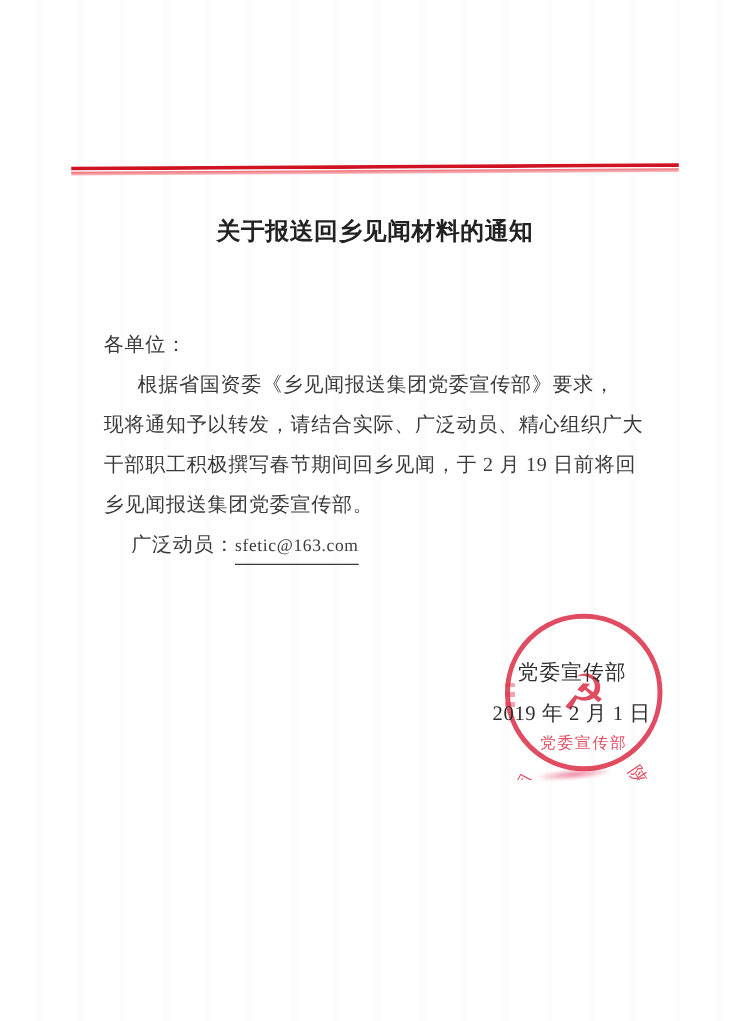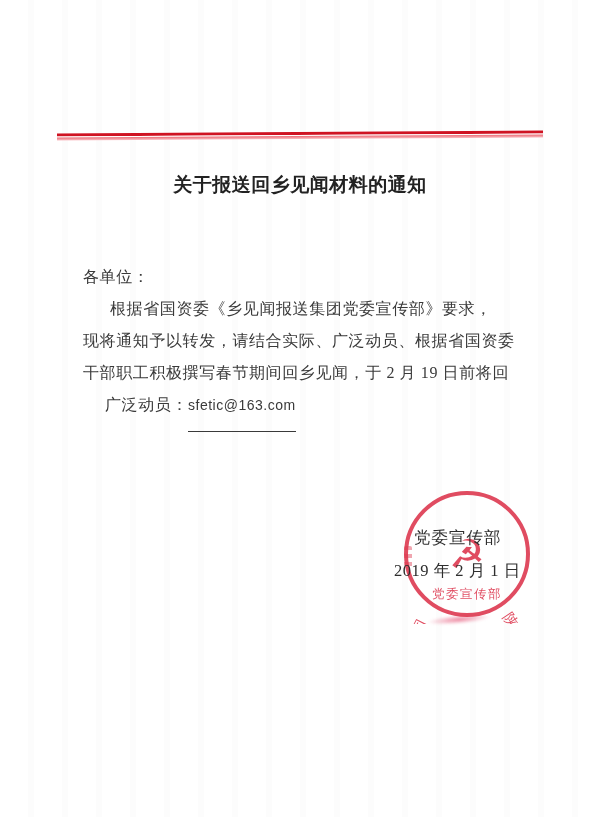--- a/index.html
+++ b/index.html
@@ -36,23 +36,23 @@
 
   .body-block {
     position:absolute; left:83px; top:233px; width:440px;
     font-size:16px; line-height:32px; letter-spacing:0.6px;
     color:#3a3a3a; white-space:nowrap;margin-top:28px;
   }
   .body-line { }
   .indent-2 { padding-left:27px; }
   .indent-email { padding-left:22px; }
   .email {
-    font-family:Liberation Sans, sans-serif;
+    font-family:Liberation Serif, serif;
     font-size:14px; letter-spacing:0.5px;
-    border-bottom:1.5px solid #3a3a3a; padding-bottom:18px;
+    border-bottom:1.5px solid #3a3a3a; padding-bottom:6px;
   }
 
   
   .seal {
     position:absolute; left:397px; top:484px; width:140px; height:140px;
     z-index:2; opacity:0.9;
   }
   .seal-code {
     position:absolute; left:404px; top:546px; width:8px; height:24px; z-index:2;
     background:repeating-linear-gradient(rgba(221,57,80,.45) 0 4px, transparent 4px 8px);
@@ -83,22 +83,23 @@
     <div class="l1"></div>
     <div class="l2"></div>
     <div class="l3"></div>
   </div>
 
   <div class="doc-title">关于报送回乡见闻材料的通知</div>
 
   <div class="body-block">
     <div class="body-line">各单位：</div>
     <div class="body-line indent-2">根据省国资委《乡见闻报送集团党委宣传部》要求，</div>
-    <div class="body-line">现将通知予以转发，请结合实际、广泛动员、根据省国资委</div>
+    <div class="body-line">现将通知予以转发，请结合实际、广泛动员、精心组织广大</div>
     <div class="body-line">干部职工积极撰写春节期间回乡见闻，于 2 月 19 日前将回</div>
+    <div class="body-line">乡见闻报送集团党委宣传部。</div>
     <div class="body-line indent-email">
       <span>广泛动员：</span><span class="email">sfetic@163.com</span>
     </div>
   </div>
 
   <svg class="seal" viewBox="0 0 140 140">
     <circle cx="70" cy="70" r="61" fill="none" stroke="#dd3950" stroke-width="4"></circle>
     <path id="sealTextPath" d="M 70 118 A 48 48 0 1 1 69.9 118" fill="none"></path>
     <text font-size="14.5" fill="#dd3950" letter-spacing="1" font-family="Liberation Serif, DejaVu Serif, serif">
       <textPath href="#sealTextPath" startOffset="13%">陕西省外经贸实业集团有限公司</textPath>

